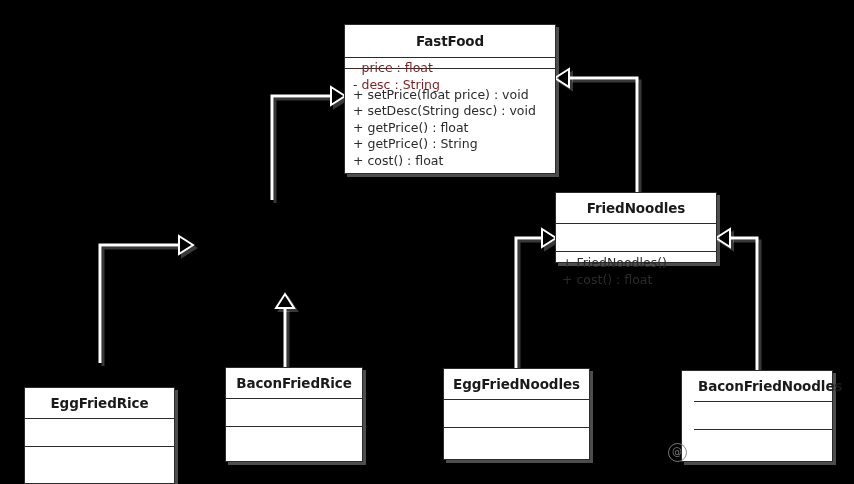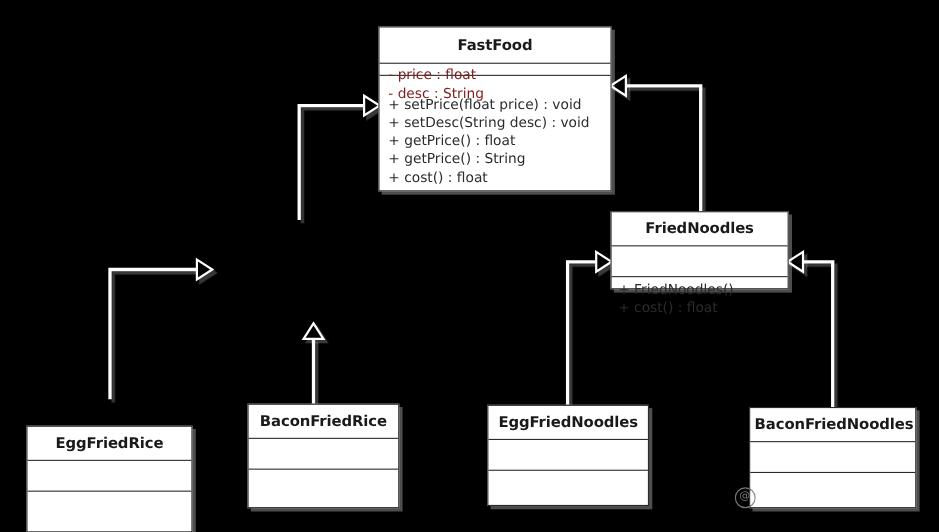--- a/index.html
+++ b/index.html
@@ -170,21 +170,21 @@
     <div class="cls-attrs empty"></div>
     <div class="cls-methods empty"></div>
   </div>
 
   <div class="uml-class" style="left:443px; top:368px; width:147px; height:92px;">
     <div class="cls-name">EggFriedNoodles</div>
     <div class="cls-attrs empty"></div>
     <div class="cls-methods empty"></div>
   </div>
 
-  <div class="uml-class" style="left:681px; top:370px; width:152px; height:92px;">
+  <div class="uml-class" style="left:681px; top:370px; width:152px; height:92px;padding-left:12px;">
     <div class="cls-name">BaconFriedNoodles</div>
     <div class="cls-attrs empty"></div>
     <div class="cls-methods empty"></div>
   </div>
 
   <div class="watermark">
     <span class="wm-mark">@</span>
   </div>
 
 </div>

